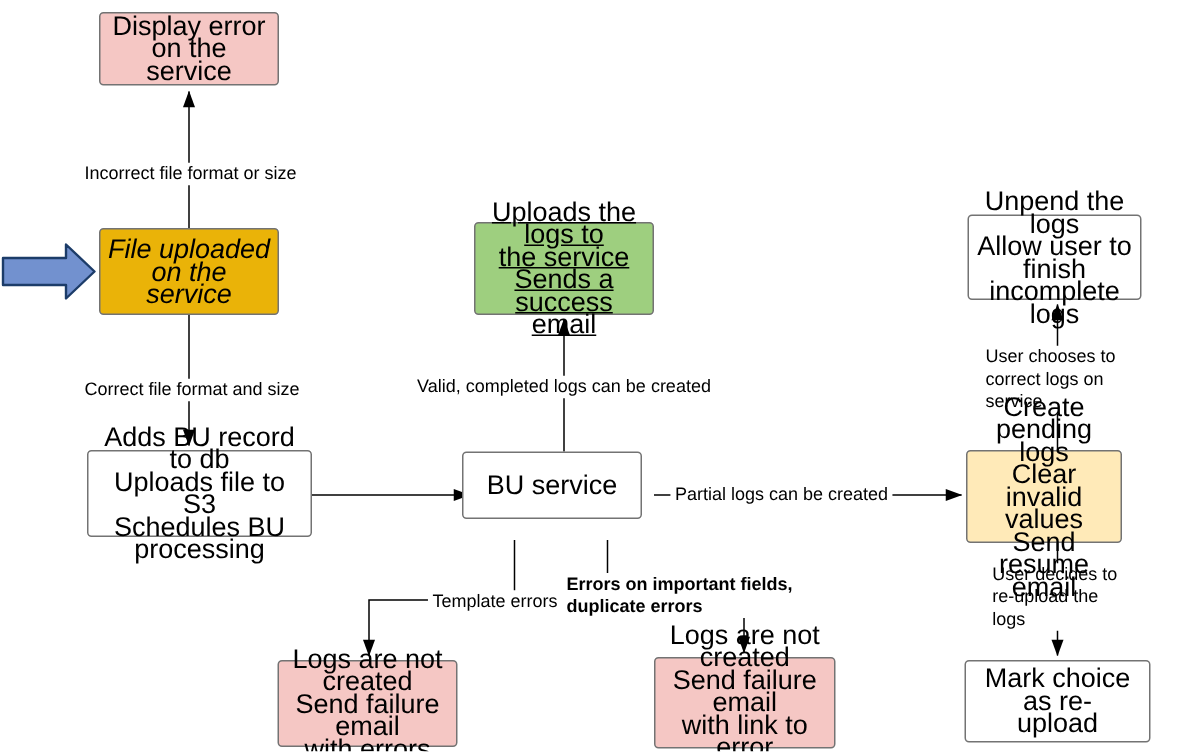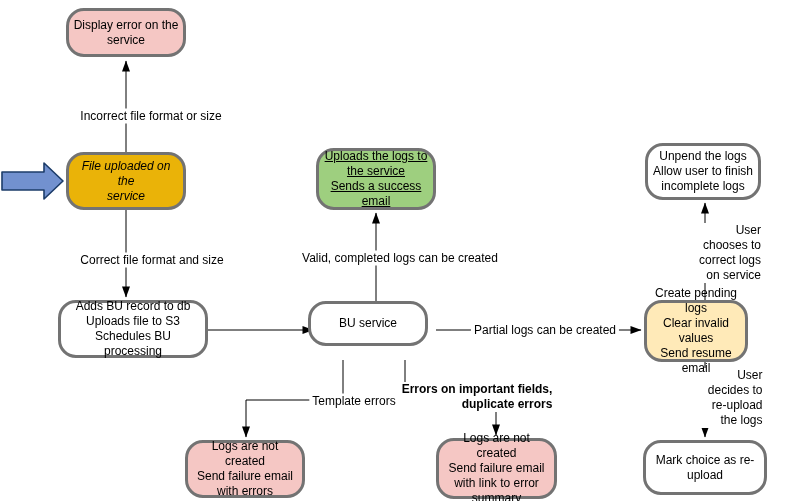--- a/index.html
+++ b/index.html
@@ -10,46 +10,45 @@
     font-family:"Liberation Sans", sans-serif;
     color:#000;
     overflow:hidden;
   }
   .edges-layer {
     position:absolute; left:0; top:0; width:801px; height:501px;
   }
   .node {
     position:absolute;
     box-sizing:border-box;
-    border:3px solid #737373;
-    border-radius:18px;
+    border:1px solid #737373;
+    border-radius:3px;
     display:flex;
     align-items:center;
     justify-content:center;
     text-align:center;
     white-space:pre-line;
-    font-size:12px;
+    font-size:18px;
     line-height:15px;
     padding:2px 4px;
   }
   .fill-pink   { background:#f5c7c4; }
   .fill-blue   { background:#eab308;font-style:italic; }
   .fill-green  { background:#9ecf7f;text-decoration:underline; }
   .fill-yellow { background:#ffeab8; }
   .fill-white  { background:#ffffff; }
   .edge-label {
     position:absolute;
     transform:translate(-50%,-50%);
     background:#ffffff;
     font-size:12px;
     line-height:15px;
-    text-align:right;
+    text-align:left;
     white-space:pre-line;
     padding:0 3px;
-    margin-left:24px;
   }
 </style>
 </head>
 <body>
 
 <div class="stage">
 
   <svg class="edges-layer" width="801" height="501" viewBox="0 0 801 501" xmlns="http://www.w3.org/2000/svg">
     <defs>
       <marker id="arrow" viewBox="0 0 12 9" refX="11" refY="4.5" markerWidth="12" markerHeight="9" orient="auto-start-reverse">

